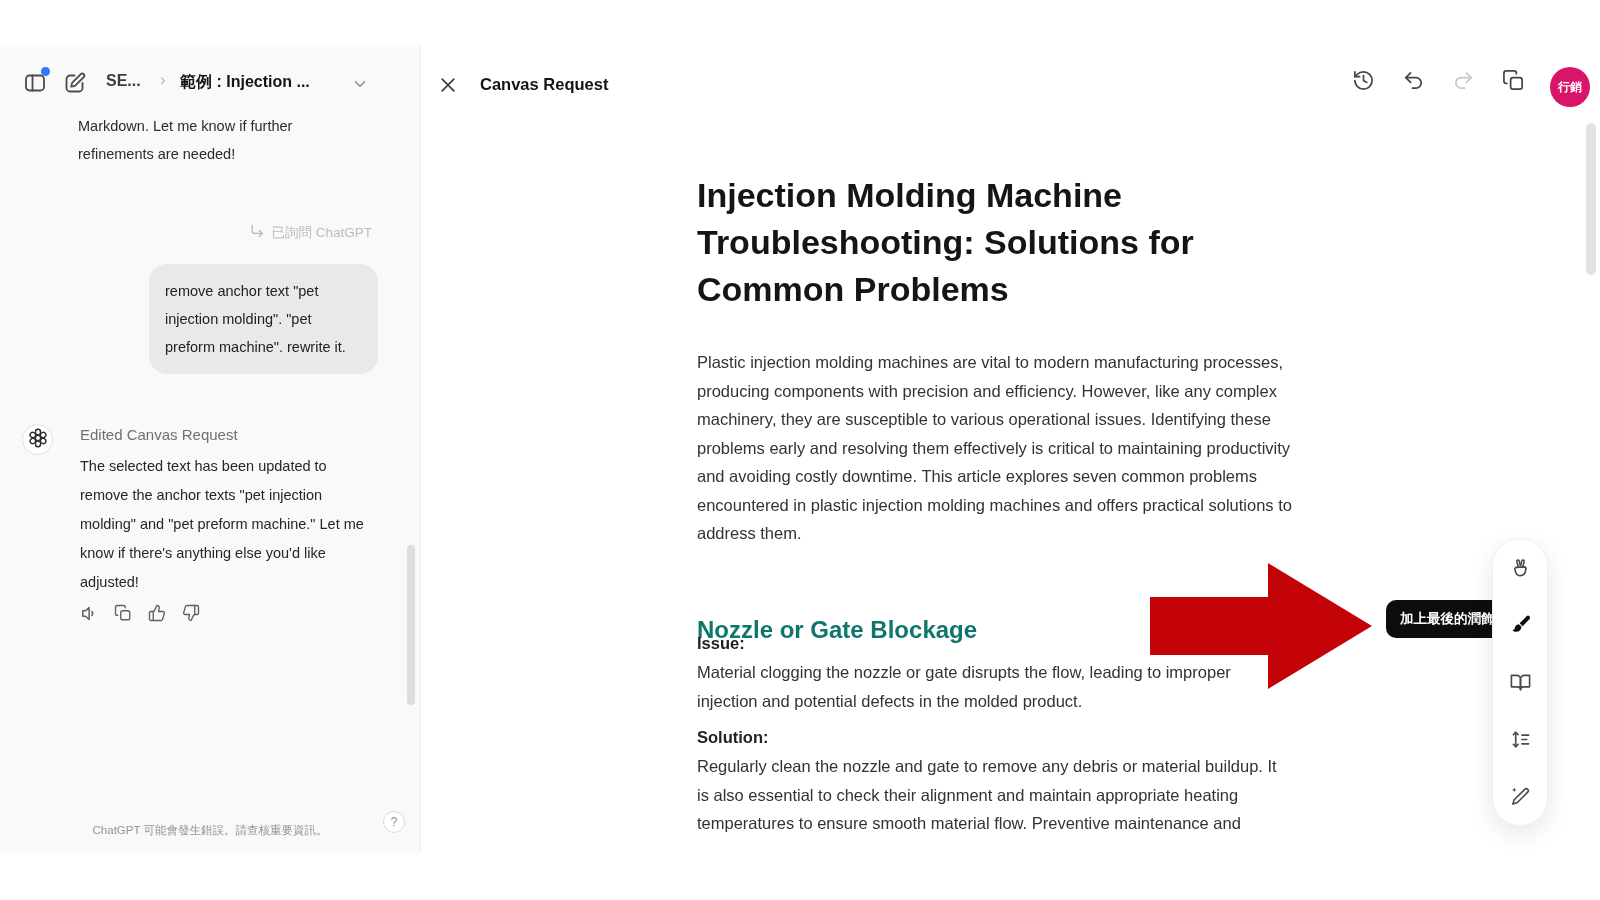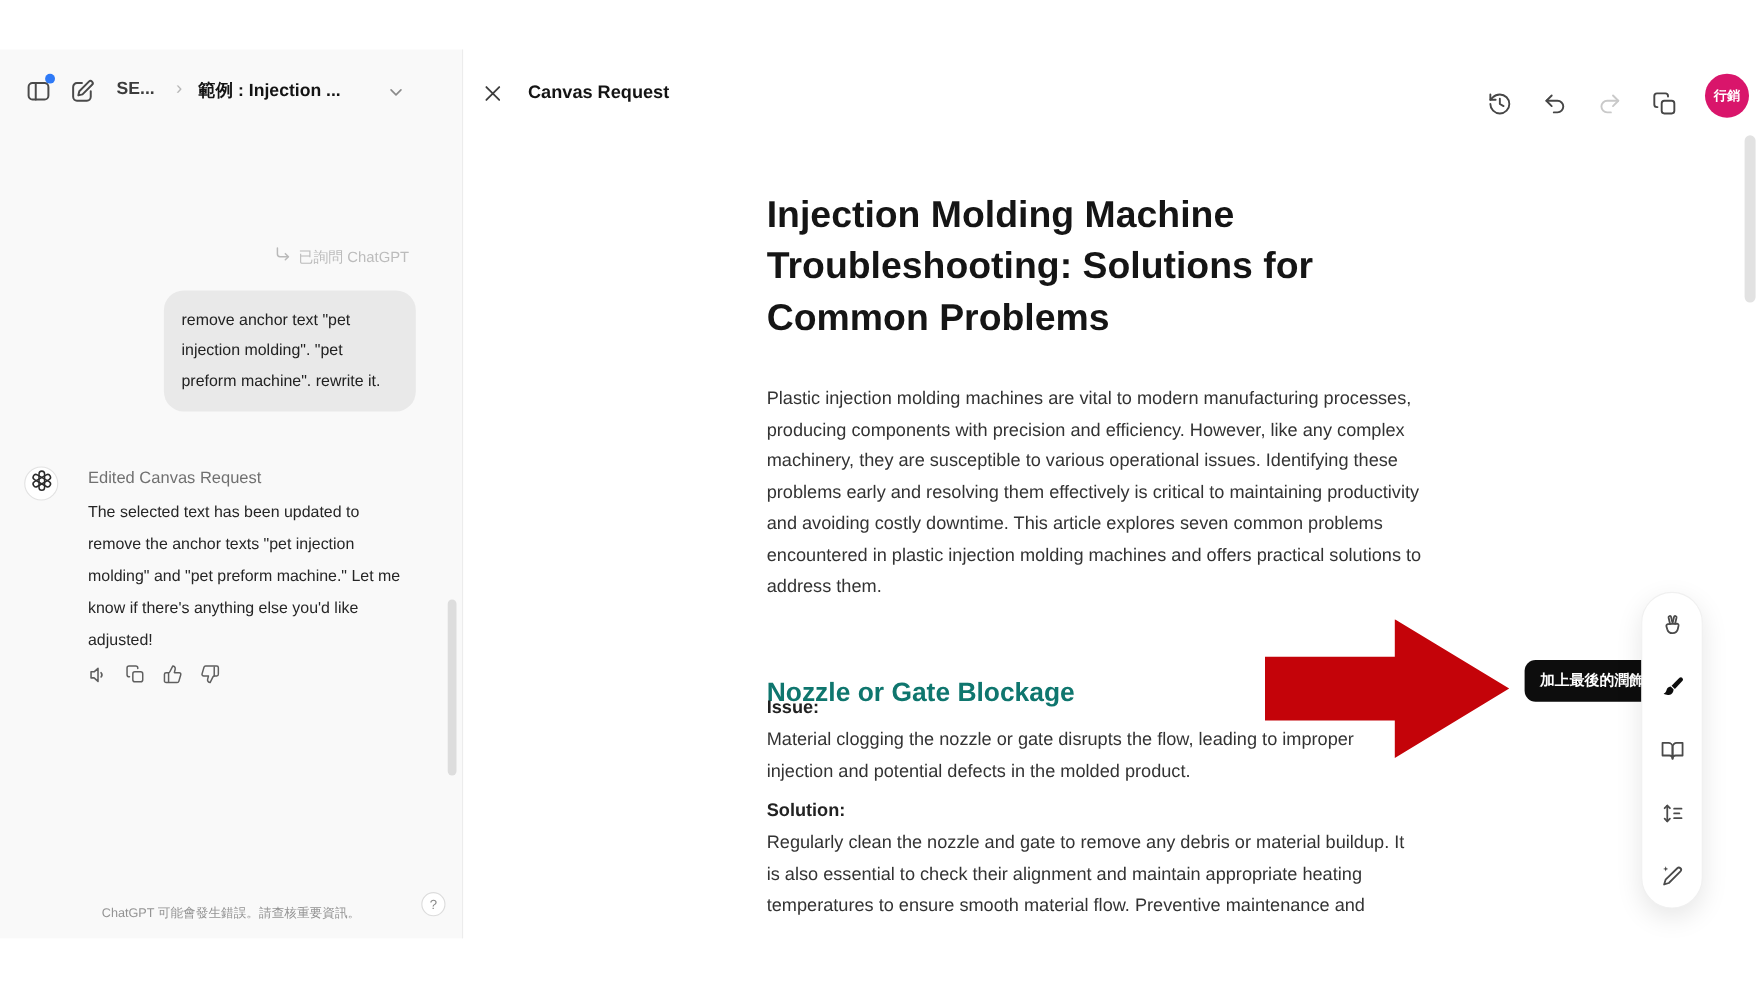--- a/index.html
+++ b/index.html
@@ -56,21 +56,21 @@
   .help-btn { position:absolute; left:383px; top:766px; width:22px; height:22px;
     border:1px solid #dcdcdc; border-radius:50%; background:#fff; color:#8a8a8a;
     font-size:12px; display:flex; align-items:center; justify-content:center; }
   .sb-scrollbar { position:absolute; left:407px; top:500px; width:8px; height:160px;
     border-radius:4px; background:#dddddd; }
 
   
   .canvas { position:absolute; left:422px; top:45px; width:1178px; height:808px; background:#fff; }
   .cv-close { position:absolute; left:14px; top:28px; width:24px; height:24px; color:#3d3d3d; }
   .cv-title { position:absolute; left:58px; top:30px; font-size:16.5px; font-weight:700; color:#141414; }
-  .cv-actions { position:absolute; right:10px; top:22px; display:flex; align-items:flex-end; gap:24px; }
+  .cv-actions { position:absolute; right:10px; top:22px; display:flex; align-items:flex-start; gap:24px; }
   .cv-actions .icon-btn { width:26px; height:26px; color:#464646; }
   .cv-actions .disabled { color:#c9c9c9; }
   .cv-avatar { width:40px; height:40px; border-radius:50%; background:#d9156b; color:#fff;
     font-size:12px; font-weight:700; display:flex; align-items:center; justify-content:center; }
 
   .doc { position:absolute; left:275px; top:0; width:596px; }
   .doc-h1 { position:absolute; left:0; top:127px; width:596px; font-size:34px;
     font-weight:700; line-height:47px; color:#151515; }
   .doc-intro { position:absolute; left:0; top:303px; width:596px; font-size:16.5px;
     line-height:28.5px; color:#333; }
@@ -129,20 +129,21 @@
       <span class="crumb-project">SE...</span>
       <span class="crumb-sep">›</span>
       <span class="crumb-title">範例 : Injection ...</span>
       <span class="icon-btn crumb-chevron">
         <svg width="18" height="18" viewBox="0 0 24 24" fill="none" stroke="currentColor" stroke-width="2" stroke-linecap="round" stroke-linejoin="round">
             <path d="m6 9 6 6 6-6"></path>
           </svg>
       </span>
     </div>
 
+    <div class="msg-tail">Markdown. Let me know if further refinements are needed!</div>
 
     <div class="asked-row">
       <span>
         <svg width="16" height="16" viewBox="0 0 20 20" fill="none" stroke="currentColor" stroke-width="1.7" stroke-linecap="round" stroke-linejoin="round">
           <path d="M4 3v7a3 3 0 0 0 3 3h9"></path>
             <path d="m13 9.5 3.5 3.5-3.5 3.5"></path>
         </svg>
       </span>
       <span class="asked-label">已詢問 ChatGPT</span>
     </div>

